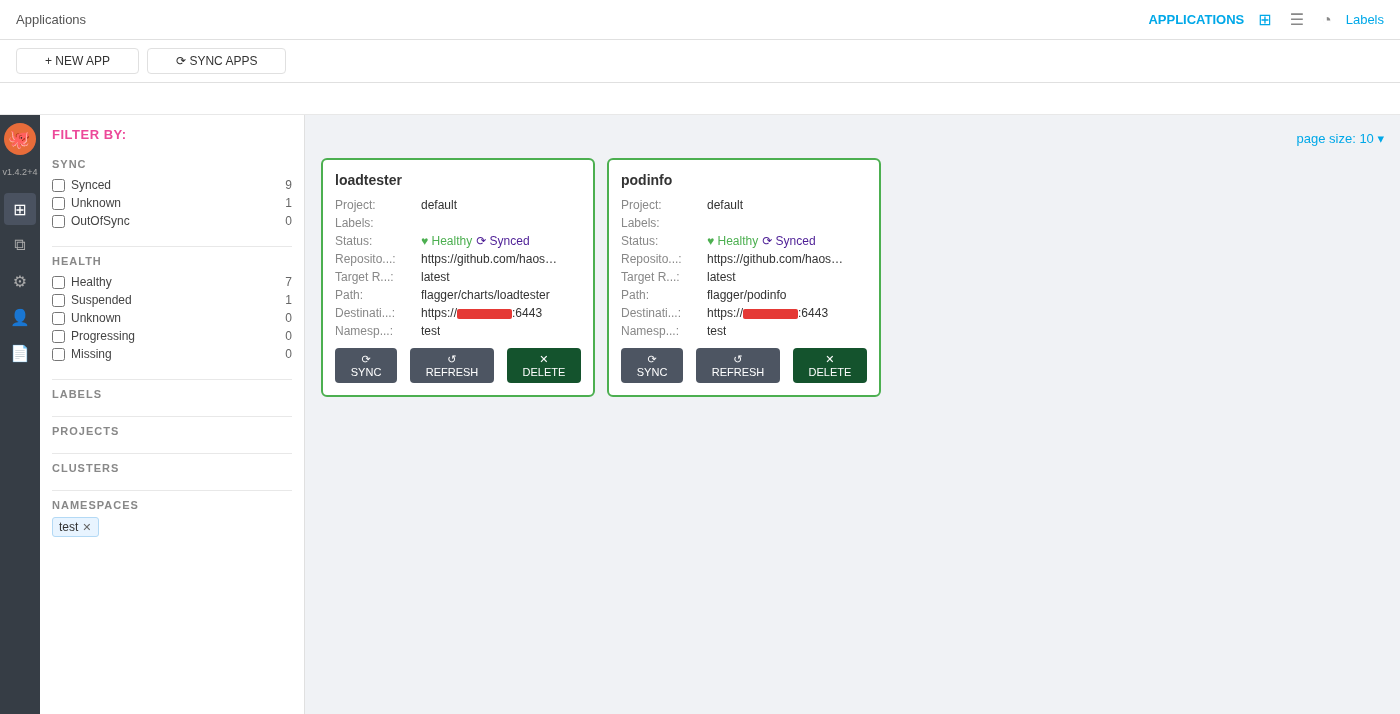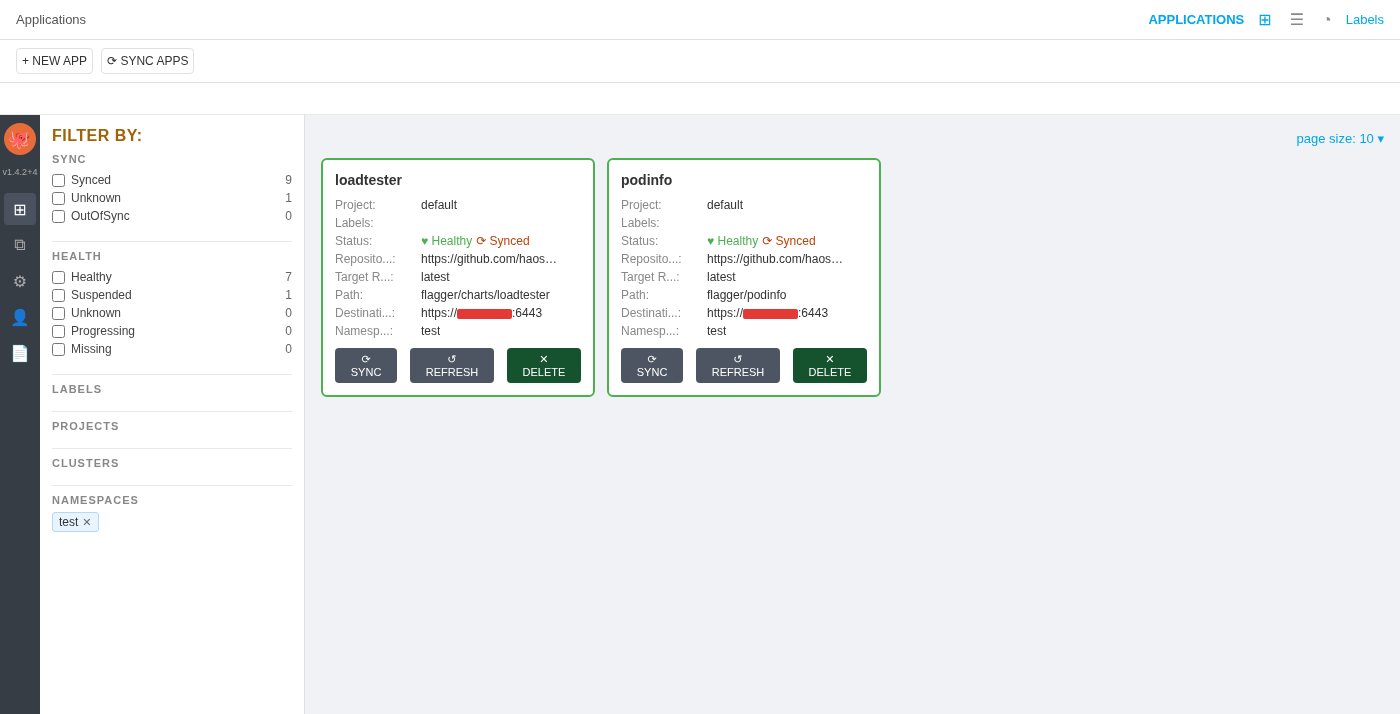--- a/index.html
+++ b/index.html
@@ -10,39 +10,39 @@
     .topbar-left { display: flex; align-items: center; gap: 8px; }
     .topbar-title { font-size: 13px; color: #555; }
     .topbar-right { display: flex; align-items: center; gap: 10px; }
     .topbar-right .app-link { color: #00a8e8; font-weight: 600; font-size: 13px; text-decoration: none; }
     .icon-btn { background: none; border: none; cursor: pointer; color: #888; font-size: 16px; padding: 2px 4px; }
     .icon-btn.active { color: #00a8e8; }
     .logout-btn { color: #00a8e8; background: none; border: none; cursor: pointer; font-size: 13px; font-weight: 500; }
 
     
     .actionbar { display: flex; align-items: center; gap: 8px; padding: 8px 16px; background: #fff; border-bottom: 1px solid #e0e0e0; flex-shrink: 0; }
-    .btn-primary { background: #fff; border: 1px solid #e0e0e0; border-radius: 4px; padding: 5px 5px; font-size: 12px; cursor: pointer; display: flex; align-items: center; gap: 4px; color: #333; font-weight: 500; }
+    .btn-primary { background: #fff; border: 1px solid #e0e0e0; border-radius: 4px; padding: 5px 28px; font-size: 12px; cursor: pointer; display: flex; align-items: center; gap: 4px; color: #333; font-weight: 500; }
 
     
     .searchbar { padding: 8px 16px; background: #fff; border-bottom: 1px solid #e8e8e8; flex-shrink: 0; }
     .searchbar input { width: 100%; border: none; outline: none; font-size: 13px; color: #333; background: transparent; }
 
     
     .main { display: flex; flex: 1; overflow: hidden; }
 
     
     .sidebar-nav { width: 40px; background: #363d45; display: flex; flex-direction: column; align-items: center; padding: 8px 0; gap: 4px; flex-shrink: 0; }
     .nav-logo { width: 32px; height: 32px; background: #e86c3a; border-radius: 50%; display: flex; align-items: center; justify-content: center; color: white; font-size: 18px; margin-bottom: 8px; }
     .nav-version { color: #aaa; font-size: 9px; margin-bottom: 12px; }
     .nav-item { width: 32px; height: 32px; display: flex; align-items: center; justify-content: center; border-radius: 4px; cursor: pointer; color: #aaa; font-size: 16px; }
     .nav-item:hover, .nav-item.active { background: #4a5260; color: #fff; }
 
     
     .filter-panel { width: 265px; background: #fff; border-right: 1px solid #e0e0e0; overflow-y: auto; padding: 12px; flex-shrink: 0; }
-    .filter-title { font-size: 16px; font-weight: 600; color: #a16207; margin-bottom: 8px; letter-spacing: 0.5px; }
+    .filter-title { font-size: 13px; font-weight: 600; color: #ec4899; margin-bottom: 16px; letter-spacing: 0.5px; }
     .filter-section { margin-bottom: 16px; }
     .filter-section-title { font-size: 11px; font-weight: 700; color: #888; letter-spacing: 1px; margin-bottom: 6px; text-transform: uppercase; }
     .filter-item { display: flex; align-items: center; gap: 6px; padding: 2px 0; cursor: pointer; }
     .filter-item label { flex: 1; font-size: 12px; color: #444; cursor: pointer; }
     .filter-item .count { font-size: 12px; color: #666; min-width: 16px; text-align: right; }
     .filter-item input[type="checkbox"] { width: 13px; height: 13px; cursor: pointer; accent-color: #00a8e8; }
     .filter-divider { border: none; border-top: 1px solid #e8e8e8; margin: 8px 0; }
 
     
     .tag { display: inline-flex; align-items: center; gap: 4px; background: #e8f4ff; border: 1px solid #b3d9f5; border-radius: 3px; padding: 2px 6px; font-size: 12px; color: #333; }
@@ -57,21 +57,21 @@
     .cards-grid { display: flex; flex-wrap: wrap; gap: 12px; align-content: flex-start; }
 
     
     .app-card { background: #fff; border: 2px solid #4caf50; border-radius: 6px; width: 274px; padding: 12px; flex-shrink: 0; }
     .card-title { font-size: 14px; font-weight: 600; color: #333; margin-bottom: 10px; }
     .card-row { display: flex; gap: 6px; margin-bottom: 4px; font-size: 12px; }
     .card-label { color: #888; min-width: 80px; flex-shrink: 0; }
     .card-value { color: #333; word-break: break-all; overflow: hidden; text-overflow: ellipsis; white-space: nowrap; max-width: 140px; }
     .status-badges { display: flex; align-items: center; gap: 4px; }
     .badge-healthy { color: #4caf50; }
-    .badge-synced { color: #c2410c; }
+    .badge-synced { color: #4c1d95; }
     .card-actions { display: flex; gap: 13px; margin-top: 10px; }
     .card-btn { background: #4d5562; border: none; border-radius: 4px; padding: 5px 10px; font-size: 11px; color: #fff; cursor: pointer; display: flex; align-items: center; gap: 3px; font-weight: 500; }
     .card-btn.sync-btn { background: #4d5562; }
     .card-btn.refresh-btn { background: #4d5562; }
     .card-btn.delete-btn { background: #14532d; }
   </style>
 </head>
 <body>
 
 <div class="topbar">

